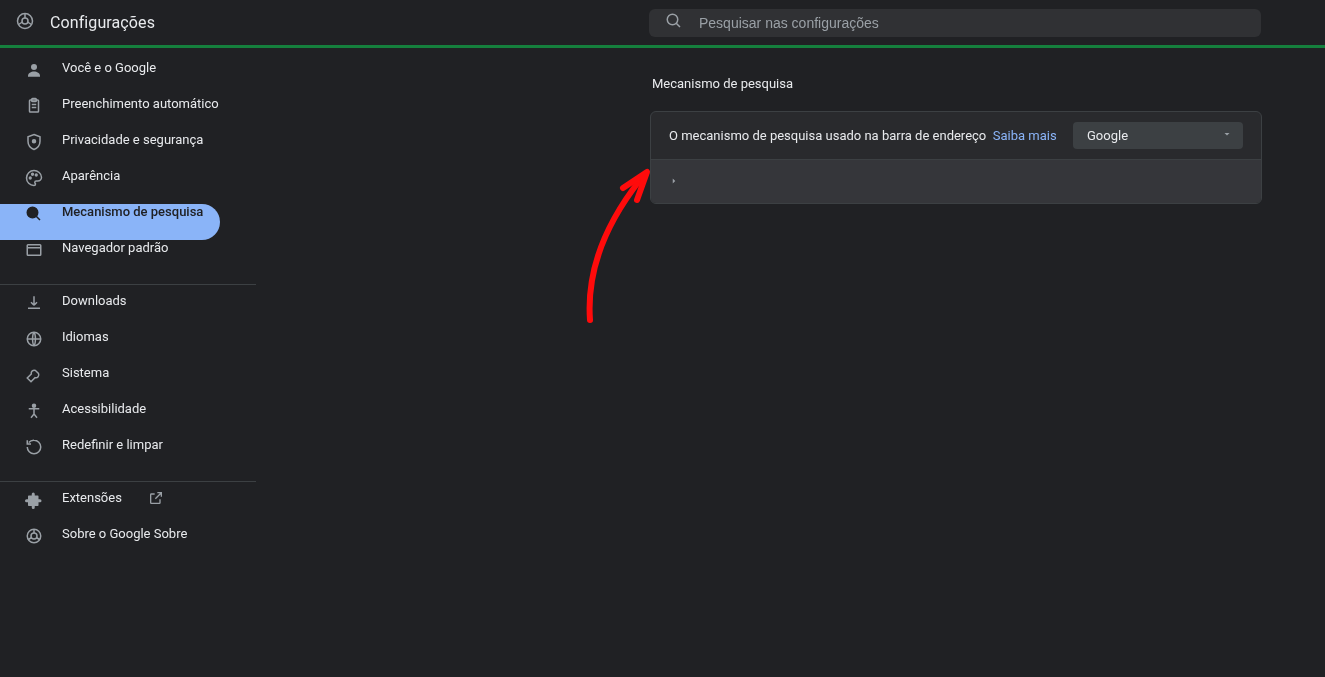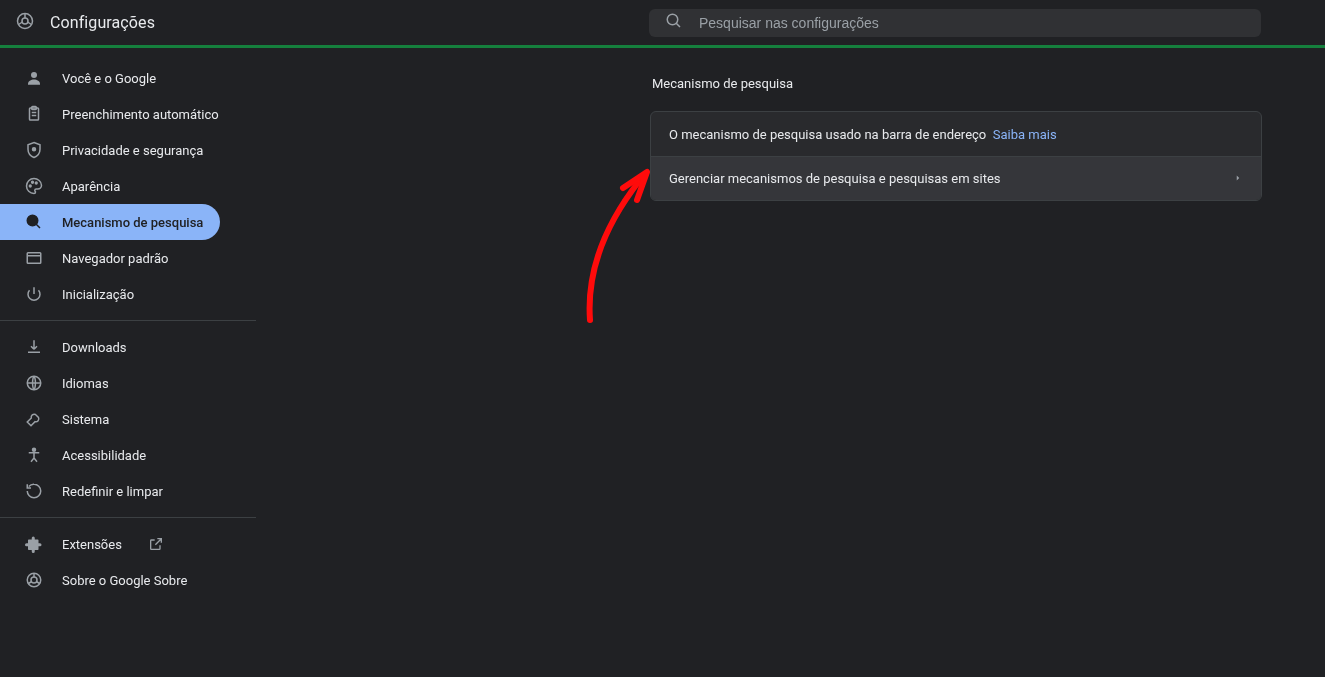--- a/index.html
+++ b/index.html
@@ -43,21 +43,21 @@
 .search-box input::placeholder { color: #9aa0a6; }
 
 .body-area { display: flex; height: calc(100% - 48px); }
 .sidebar {
   width: 256px;
   padding-top: 12px;
   flex-shrink: 0;
 }
 .nav-item {
   display: flex;
-  align-items: center;
+  align-items: flex-start;
   height: 36px;
   padding-left: 24px;
   gap: 18px;
   cursor: pointer;
   border-top-right-radius: 18px;
   border-bottom-right-radius: 18px;
   margin-right: 36px;
 }
 .nav-item .icon { width: 20px; height: 20px; display: flex; align-items: center; justify-content: center; flex-shrink: 0; }
 .nav-item .label { font-size: 13px; color: #e8eaed; white-space: nowrap; }
@@ -191,29 +191,20 @@
       </div>
       <div class="nav-item">
         <span class="icon">
           <svg viewBox="0 0 24 24" fill="none" stroke="#9aa0a6" stroke-width="2">
             <rect x="3" y="5" width="18" height="14" rx="1"></rect>
             <line x1="3" y1="9" x2="21" y2="9"></line>
           </svg>
         </span>
         <span class="label">Navegador padrão</span>
       </div>
-      <div class="nav-item">
-        <span class="icon">
-          <svg viewBox="0 0 24 24" fill="none" stroke="#9aa0a6" stroke-width="2">
-            <path d="M12 3v9"></path>
-            <path d="M6 7a8 8 0 1012 0"></path>
-          </svg>
-        </span>
-        <span class="label">Inicialização</span>
-      </div>
       <div class="nav-separator"></div>
       <div class="nav-item">
         <span class="icon">
           <svg viewBox="0 0 24 24" fill="none" stroke="#9aa0a6" stroke-width="2">
             <path d="M12 3v12m0 0l-4-4m4 4l4-4M4 19h16"></path>
           </svg>
         </span>
         <span class="label">Downloads</span>
       </div>
       <div class="nav-item">
@@ -279,23 +270,30 @@
 
   <main class="content">
     <div class="content-inner">
       <div class="section-title">Mecanismo de pesquisa</div>
       <div class="card">
         <div class="card-row">
           <div class="row-text">
             <span>O mecanismo de pesquisa usado na barra de endereço</span>
             <span>&nbsp;</span><span class="link">Saiba mais</span>
           </div>
+          <div class="select-wrap">
+            <span class="sel-label">Google</span>
+            <span>
+              <svg viewBox="0 0 24 24" width="12" height="12" fill="#9aa0a6">
+                  <path d="M7 10l5 5 5-5z"></path>
+                </svg>
+            </span>
+          </div>
         </div>
         <div class="card-row hoverable">
-          <div class="row-text">Gerenciar mecanismos de pesquisa e pesquisas em sites</div>
           <span>
             <svg viewBox="0 0 24 24" width="10" height="10" fill="#9aa0a6">
                 <path d="M9 6l6 6-6 6z"></path>
               </svg>
           </span>
         </div>
       </div>
     </div>
   </main>
 </div>

